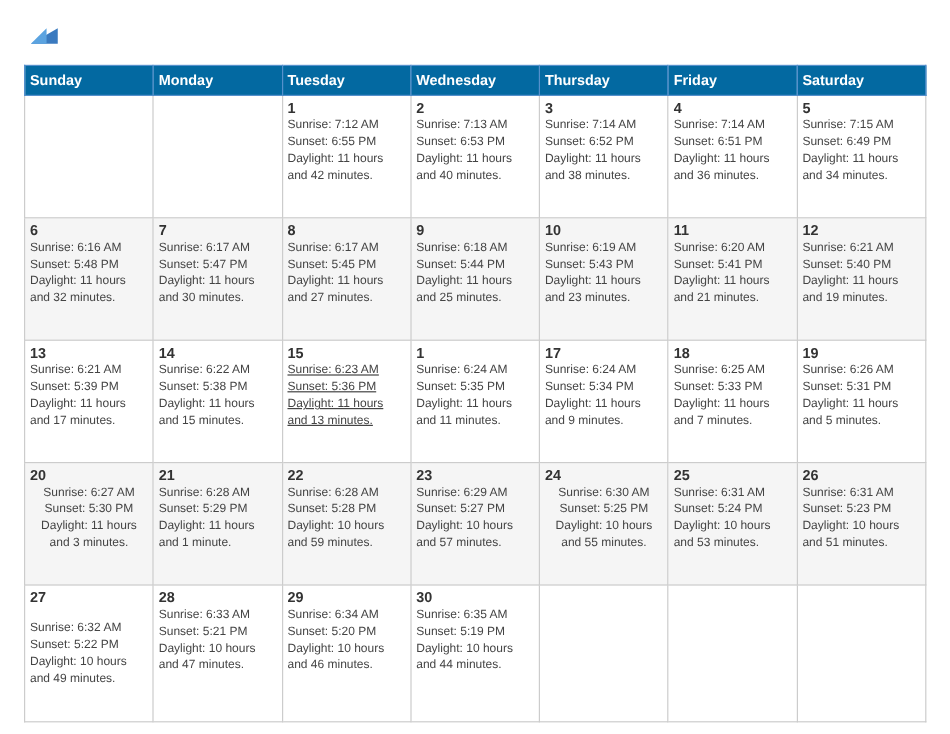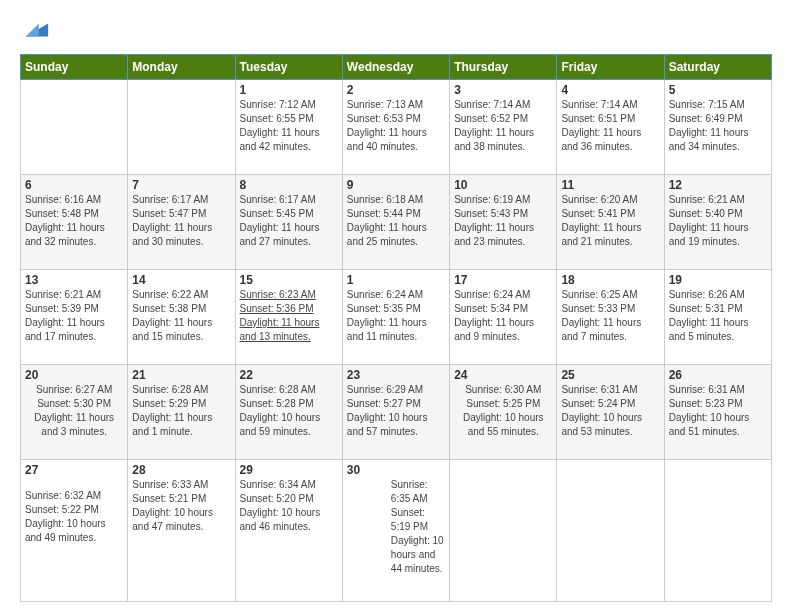--- a/index.html
+++ b/index.html
@@ -91,21 +91,21 @@
     .empty-cell {
       background: #f9f9f9;
     }
     tr:nth-child(even) td {
       background-color: #f5f5f5;
     }
     tr:nth-child(odd) td {
       background-color: #ffffff;
     }
     .calendar thead tr th {
-      background-color: #4d7c0f;
+      background-color: #0369a1;
     }
   </style>
 </head>
 <body>
 
 <div class="page">
   <div class="header">
     <div class="logo">
       <div>
         <div style="display:flex; align-items:center;">
@@ -319,21 +319,21 @@
 Daylight: 10 hours and 47 minutes.</div>
           </td>
           <td>
             <span class="day-number">29</span>
             <div class="day-info" style="white-space: pre-line;">Sunrise: 6:34 AM
 Sunset: 5:20 PM
 Daylight: 10 hours and 46 minutes.</div>
           </td>
           <td>
             <span class="day-number">30</span>
-            <div class="day-info" style="white-space: pre-line; margin-left: 44px;">Sunrise: 6:35 AM
+            <div class="day-info" style="white-space: pre-line;">Sunrise: 6:35 AM
 Sunset: 5:19 PM
 Daylight: 10 hours and 44 minutes.</div>
           </td>
           <td class="empty-cell"></td>
           <td class="empty-cell"></td>
           <td class="empty-cell"></td>
         </tr>
       </tbody>
   </table>
 </div>

